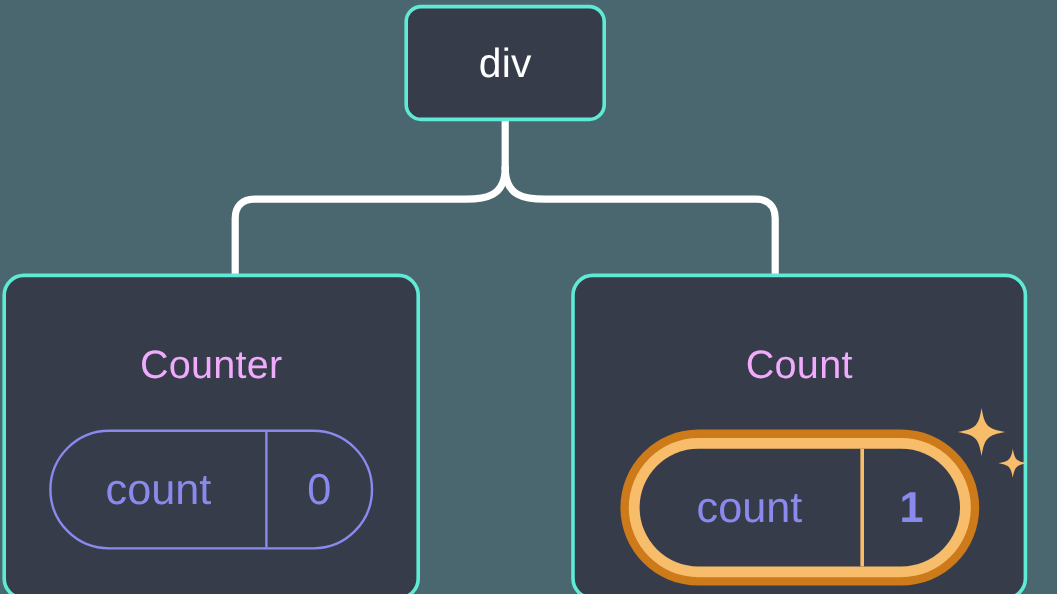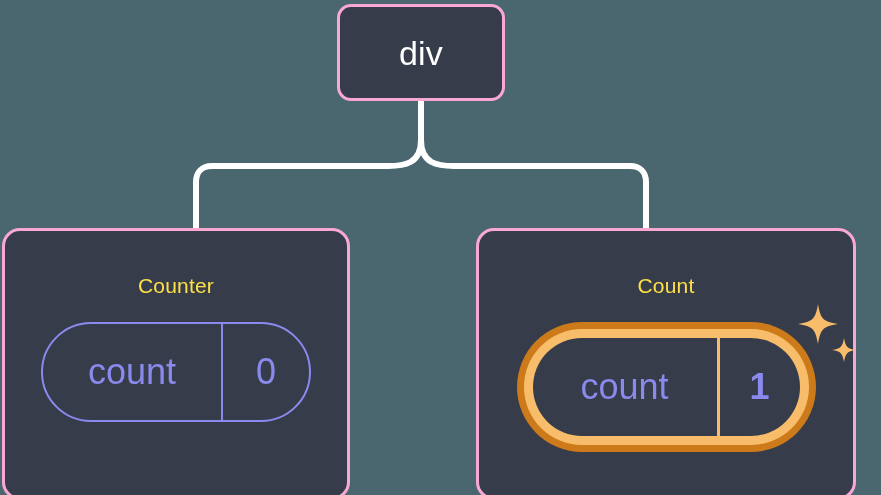--- a/index.html
+++ b/index.html
@@ -30,21 +30,21 @@
     width: 881px;
     height: 495px;
     pointer-events: none;
   }
 
   
   .node {
     position: absolute;
     box-sizing: border-box;
     background: #363c4a;
-    border: 3px solid #f9a8d4;
+    border: 3px solid #5eead4;
     border-radius: 18px;
     display: flex;
     flex-direction: column;
     align-items: center;
   }
 
   .node-root {
     left: 337px;
     top: 4px;
     width: 168px;
@@ -64,26 +64,26 @@
   .node-child {
     top: 228px;
     height: 272px;
     padding-top: 44px;
   }
 
   .node-left  { left: 2px;   width: 348px; }
   .node-right { left: 476px; width: 380px; }
 
   .node-title {
-    color: #fde047;
-    font-size: 21px;
+    color: #f0abfc;
+    font-size: 33px;
     font-weight: 400;
     letter-spacing: 0.2px;
     line-height: 1;
-    margin: 0;
+    margin: 12px;
   }
 
   
   .pill-wrap {
     position: relative;
     margin-top: 26px;
   }
 
   .pill {
     box-sizing: border-box;

